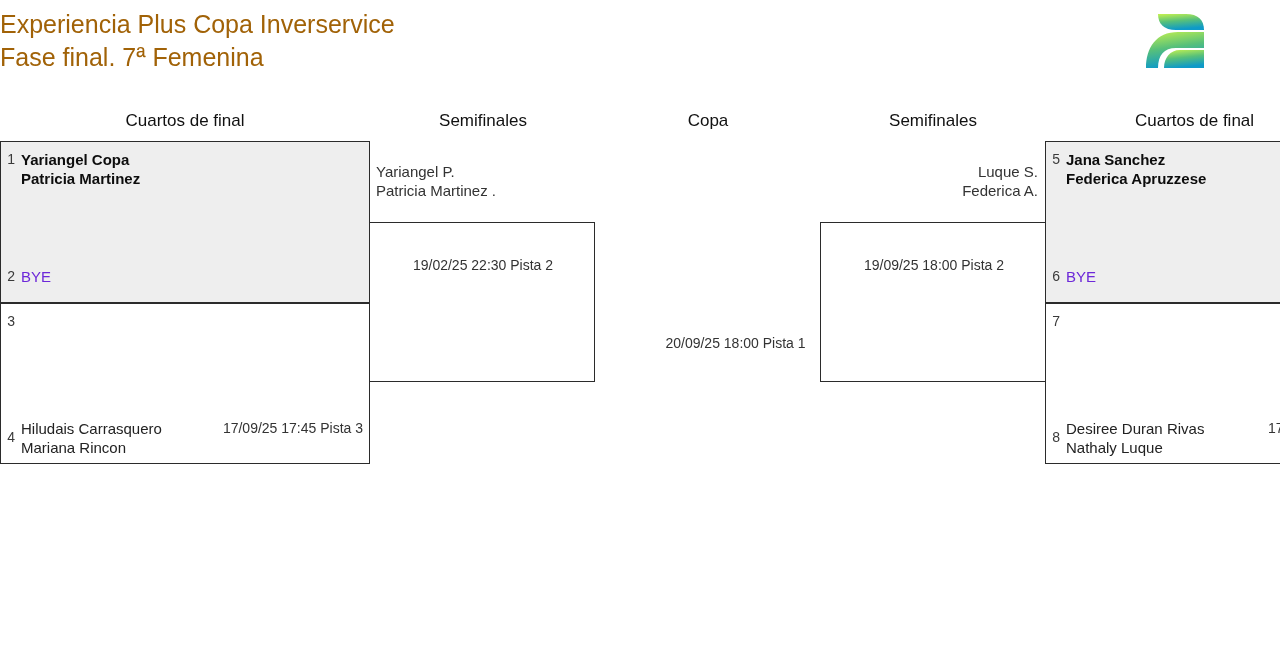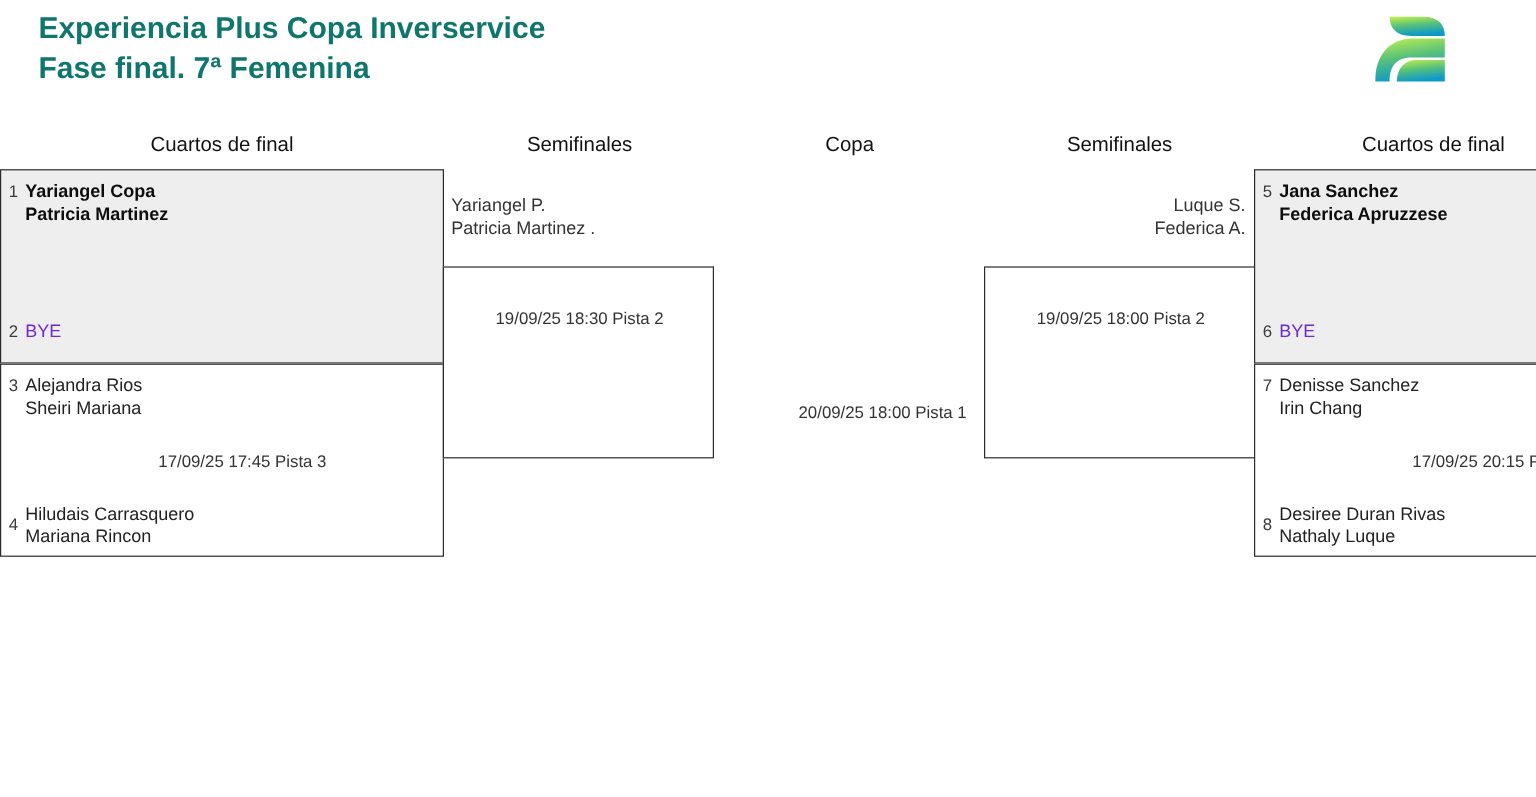--- a/index.html
+++ b/index.html
@@ -12,24 +12,23 @@
     overflow: hidden;
   }
   #root { position: relative; width: 1280px; height: 664px; }
 
   
   .title-block {
     position: absolute;
     left: 0px; top: 8px;
     font-size: 25px;
     line-height: 33px;
-    font-weight: 700;
-    color: #0f766e;
-    white-space: nowrap;
-    margin-left: 32px;
+    font-weight: 400;
+    color: #a16207;
+    white-space: nowrap;
   }
   .title-line { display: block; }
 
   .logo {
     position: absolute;
     right: 72px; top: 8px;
     width: 62px; height: 66px;
   }
 
   
@@ -79,21 +78,21 @@
   .team.single .seed { padding-top: 0; }
   .team.single .team-name { font-weight: 400; color: #6d28d9; }
 
   .match-time {
     position: absolute;
     font-size: 14px;
     line-height: 19px;
     color: #333333;
     white-space: nowrap;
   }
-  .match-time.right { text-align: center; }
+  .match-time.right { text-align: right; margin-top: 44px; }
   .match-time.center { text-align: center; }
 
   
   .advance-label {
     position: absolute;
     font-size: 15px;
     line-height: 19px;
     color: #333333;
     white-space: nowrap;
   }
@@ -141,42 +140,38 @@
       <span class="seed">2</span>
       <span class="names">
         <span class="team-name">BYE</span>
       </span>
     </div>
   </div>
 
   <div class="match-box" style="left:0px; top:303px; width:370px; height:161px;">
     <div class="team" style="left:2px; top:8px;">
       <span class="seed">3</span>
-      <span class="names">
-        <span class="team-name">Alejandra Rios</span>
-        <span class="team-name">Sheiri Mariana</span>
-      </span>
     </div>
     <div class="match-time right" style="left:40px; top:71px; width:322px;">17/09/25 17:45 Pista 3</div>
     <div class="team" style="left:2px; top:115px;">
       <span class="seed" style="padding-top:9px;">4</span>
       <span class="names">
         <span class="team-name">Hiludais Carrasquero</span>
         <span class="team-name">Mariana Rincon</span>
       </span>
     </div>
   </div>
 
   <div class="advance-label" style="left:376px; top:162px;">
     <span class="ln">Yariangel P.</span>
     <span class="ln">Patricia Martinez .</span>
   </div>
 
   <div class="match-box" style="left:369px; top:222px; width:226px; height:160px;">
-    <div class="match-time center" style="left:0px; top:33px; width:226px;">19/09/25 18:30 Pista 2</div>
+    <div class="match-time center" style="left:0px; top:33px; width:226px;">19/02/25 22:30 Pista 2</div>
   </div>
 
   <div class="match-time center" style="left:623px; top:334px; width:225px;">20/09/25 18:00 Pista 1</div>
 
   <div class="match-box" style="left:820px; top:222px; width:226px; height:160px;">
     <div class="match-time center" style="left:0px; top:33px; width:226px;">19/09/25 18:00 Pista 2</div>
   </div>
 
   <div class="advance-label right-align" style="left:840px; top:162px; width:198px;">
     <span class="ln">Luque S.</span>
@@ -195,24 +190,20 @@
       <span class="seed">6</span>
       <span class="names">
         <span class="team-name">BYE</span>
       </span>
     </div>
   </div>
 
   <div class="match-box" style="left:1045px; top:303px; width:370px; height:161px;">
     <div class="team" style="left:2px; top:8px;">
       <span class="seed">7</span>
-      <span class="names">
-        <span class="team-name">Denisse Sanchez</span>
-        <span class="team-name">Irin Chang</span>
-      </span>
     </div>
     <div class="match-time right" style="left:40px; top:71px; width:322px;">17/09/25 20:15 Pista 1</div>
     <div class="team" style="left:2px; top:115px;">
       <span class="seed" style="padding-top:9px;">8</span>
       <span class="names">
         <span class="team-name">Desiree Duran Rivas</span>
         <span class="team-name">Nathaly Luque</span>
       </span>
     </div>
   </div>

